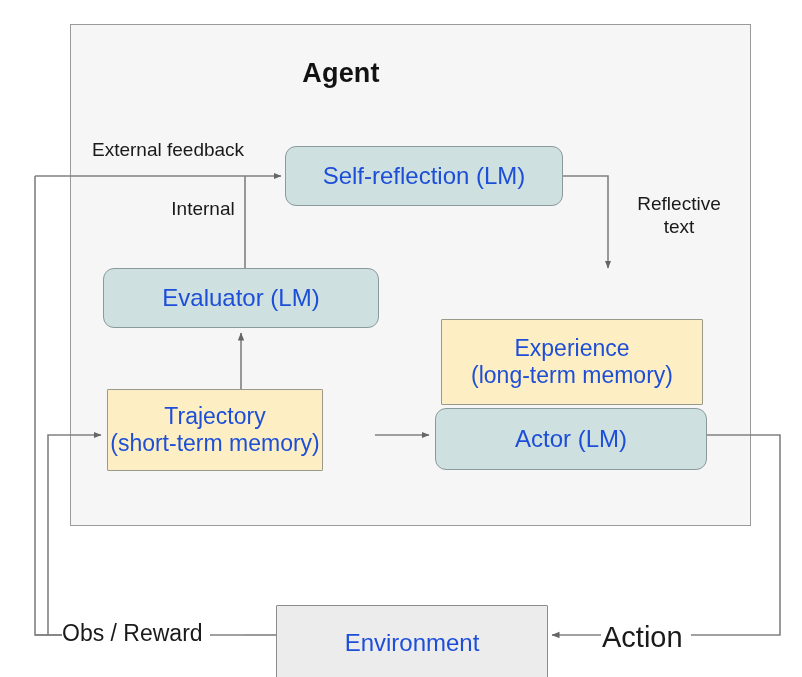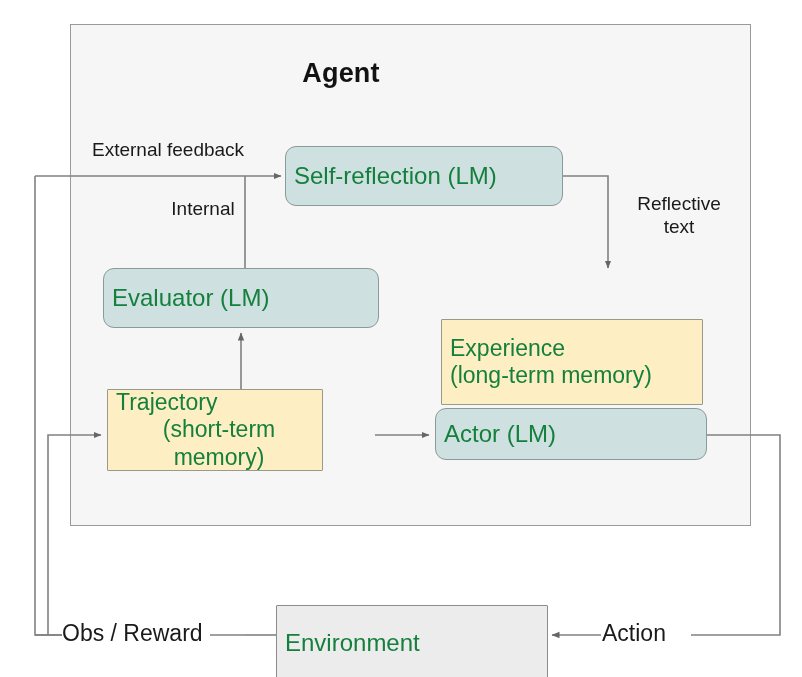--- a/index.html
+++ b/index.html
@@ -20,26 +20,25 @@
     left: 0;
     top: 0;
     width: 802px;
     height: 677px;
   }
   .node {
     position: absolute;
     box-sizing: border-box;
     display: flex;
     flex-direction: column;
-    align-items: flex-start;
+    align-items: center;
     justify-content: center;
     text-align: center;
-    color: #15803d;
+    color: #1d4ed8;
     line-height: 1.18;
-    padding-left: 8px;
   }
   .node .line1 { display: block; }
   .node .line2 { display: block; }
 
   #agent-container {
     left: 70px;
     top: 24px;
     width: 681px;
     height: 502px;
     background: #f6f6f6;
@@ -84,21 +83,21 @@
   #node-experience {
     left: 441px; top: 275px; width: 262px; height: 86px;
     font-size: 23px;
     margin-top: 44px;
   }
   #node-trajectory {
     left: 107px; top: 389px; width: 216px; height: 82px;
     font-size: 23px;
   }
   #node-actor {
-    left: 435px; top: 408px; width: 272px; height: 52px;
+    left: 435px; top: 408px; width: 272px; height: 62px;
     font-size: 24px;
   }
   #node-environment {
     left: 276px; top: 605px; width: 272px; height: 77px;
     font-size: 24px;
     font-weight: normal;
   }
 
   .edge-label {
     position: absolute;
@@ -113,21 +112,21 @@
   #label-internal-feedback {
     left: 151px; top: 198px; width: 104px; font-size: 19px;
   }
   #label-reflective-text {
     left: 627px; top: 193px; width: 104px; font-size: 19px;
   }
   #label-obs-reward {
     left: 62px; top: 620px; font-size: 23px;
   }
   #label-action {
-    left: 602px; top: 620px; font-size: 23px;
+    left: 602px; top: 620px; font-size: 29px;
   }
 </style>
 </head>
 <body>
 
 <div id="canvas">
 
   <div id="agent-container" class="node"></div>
 
   <div id="agent-title">Agent</div>

